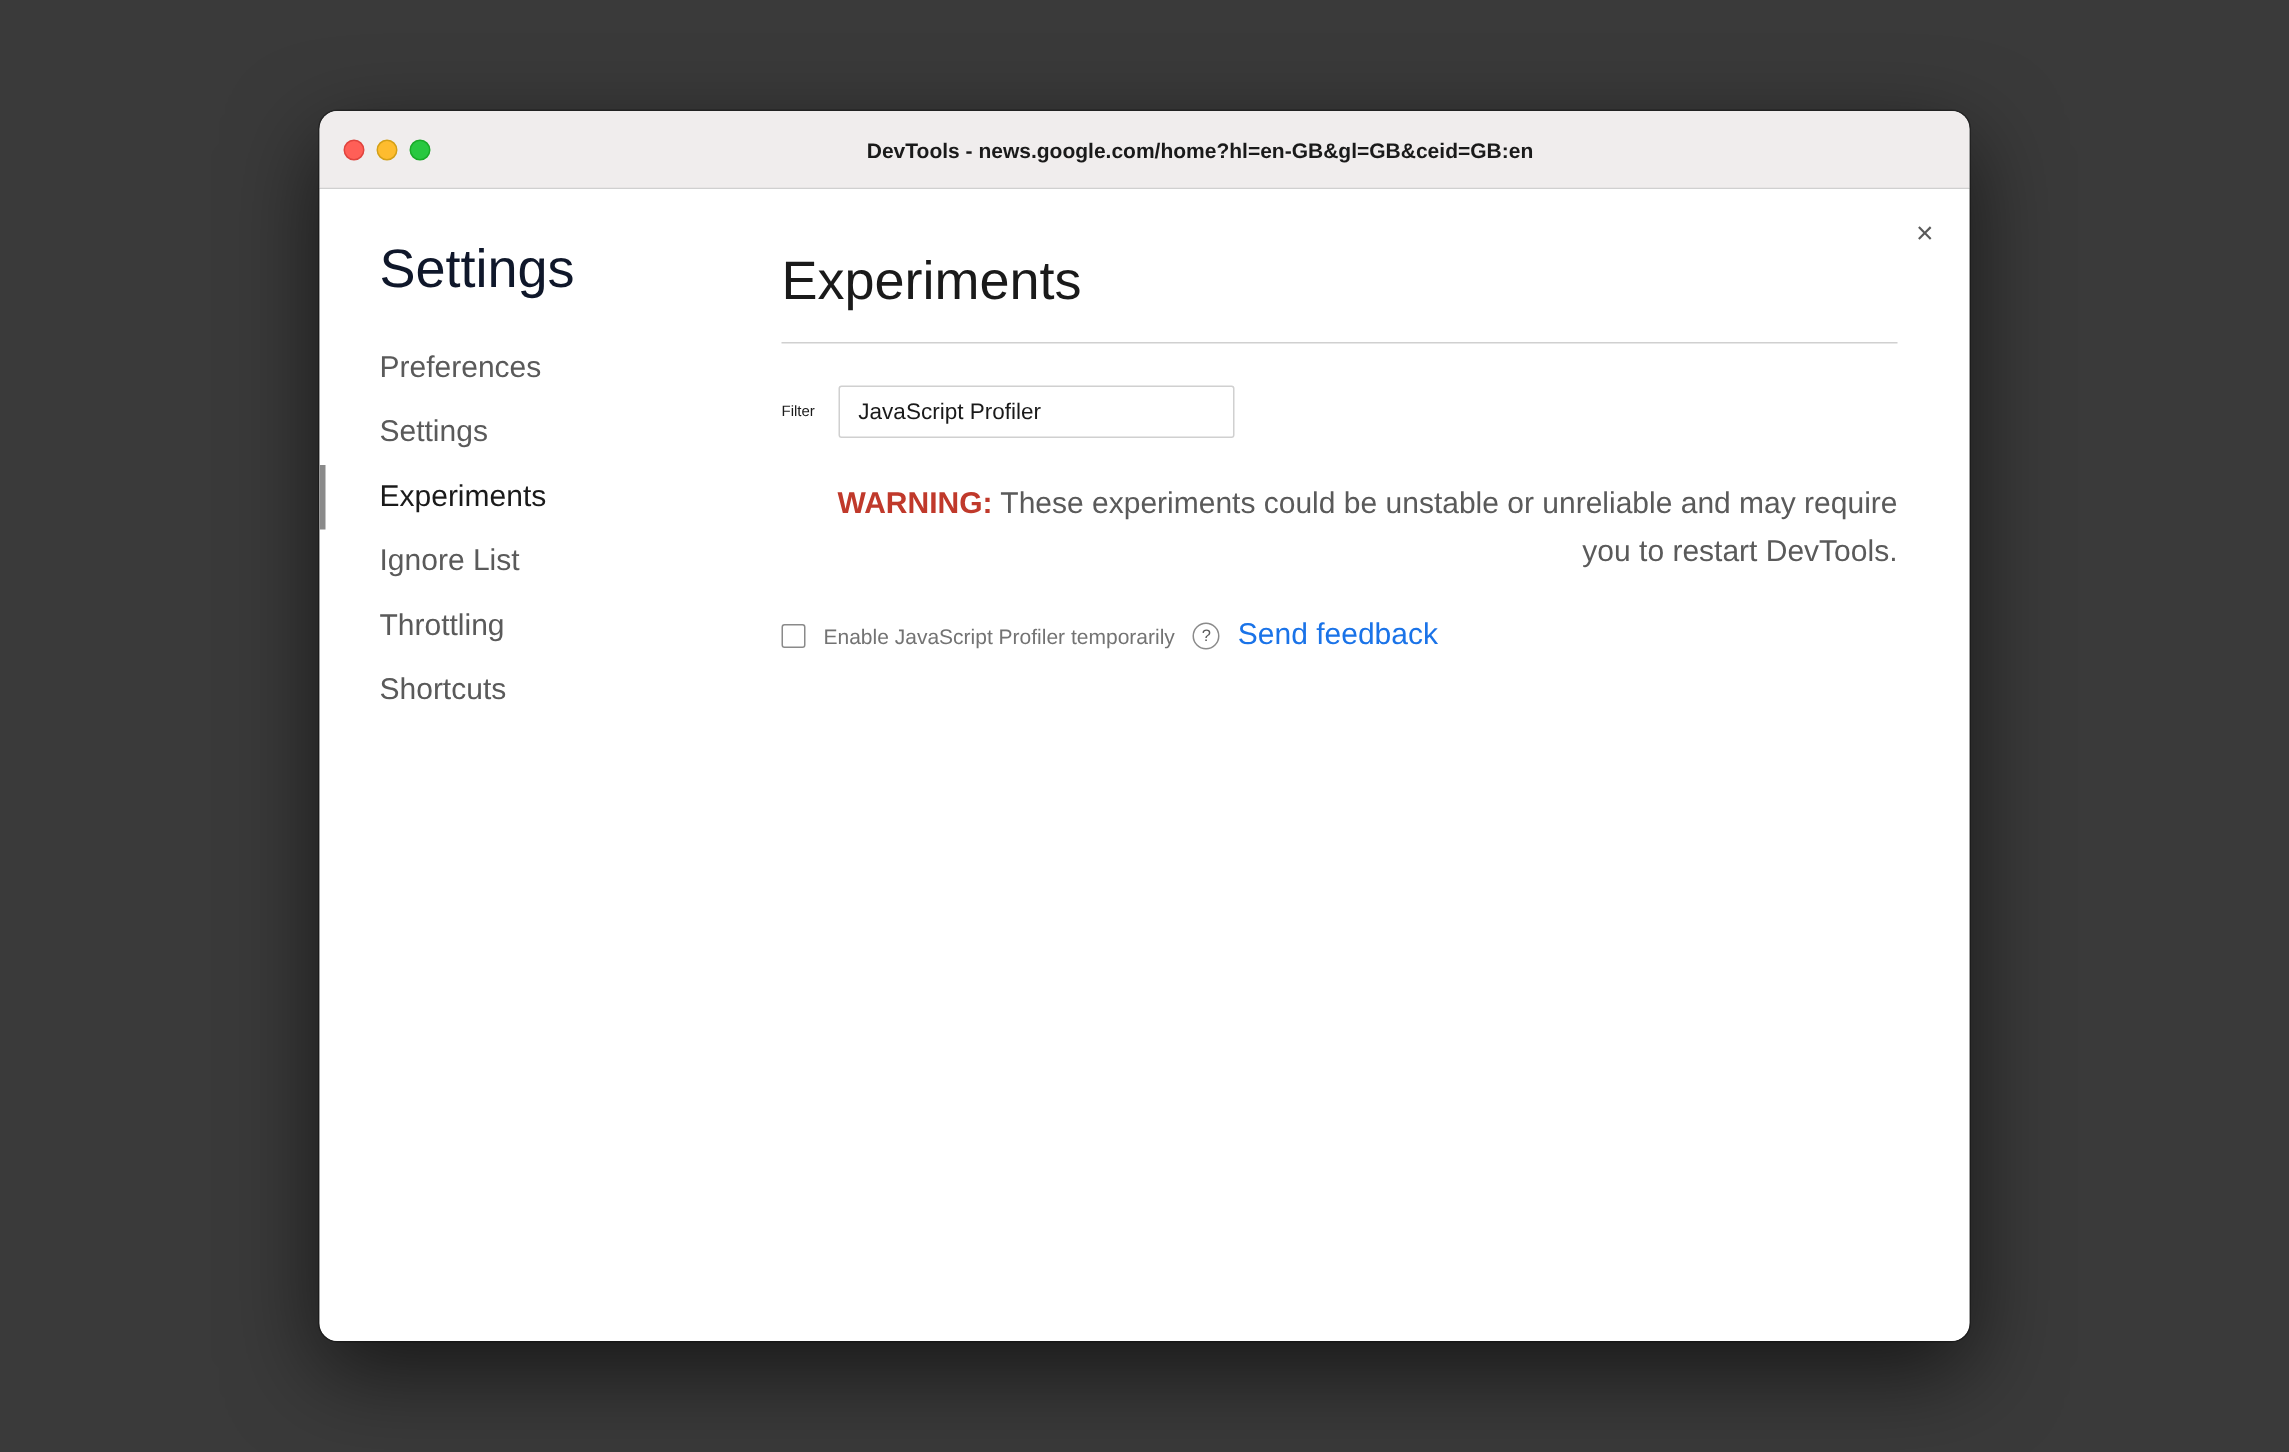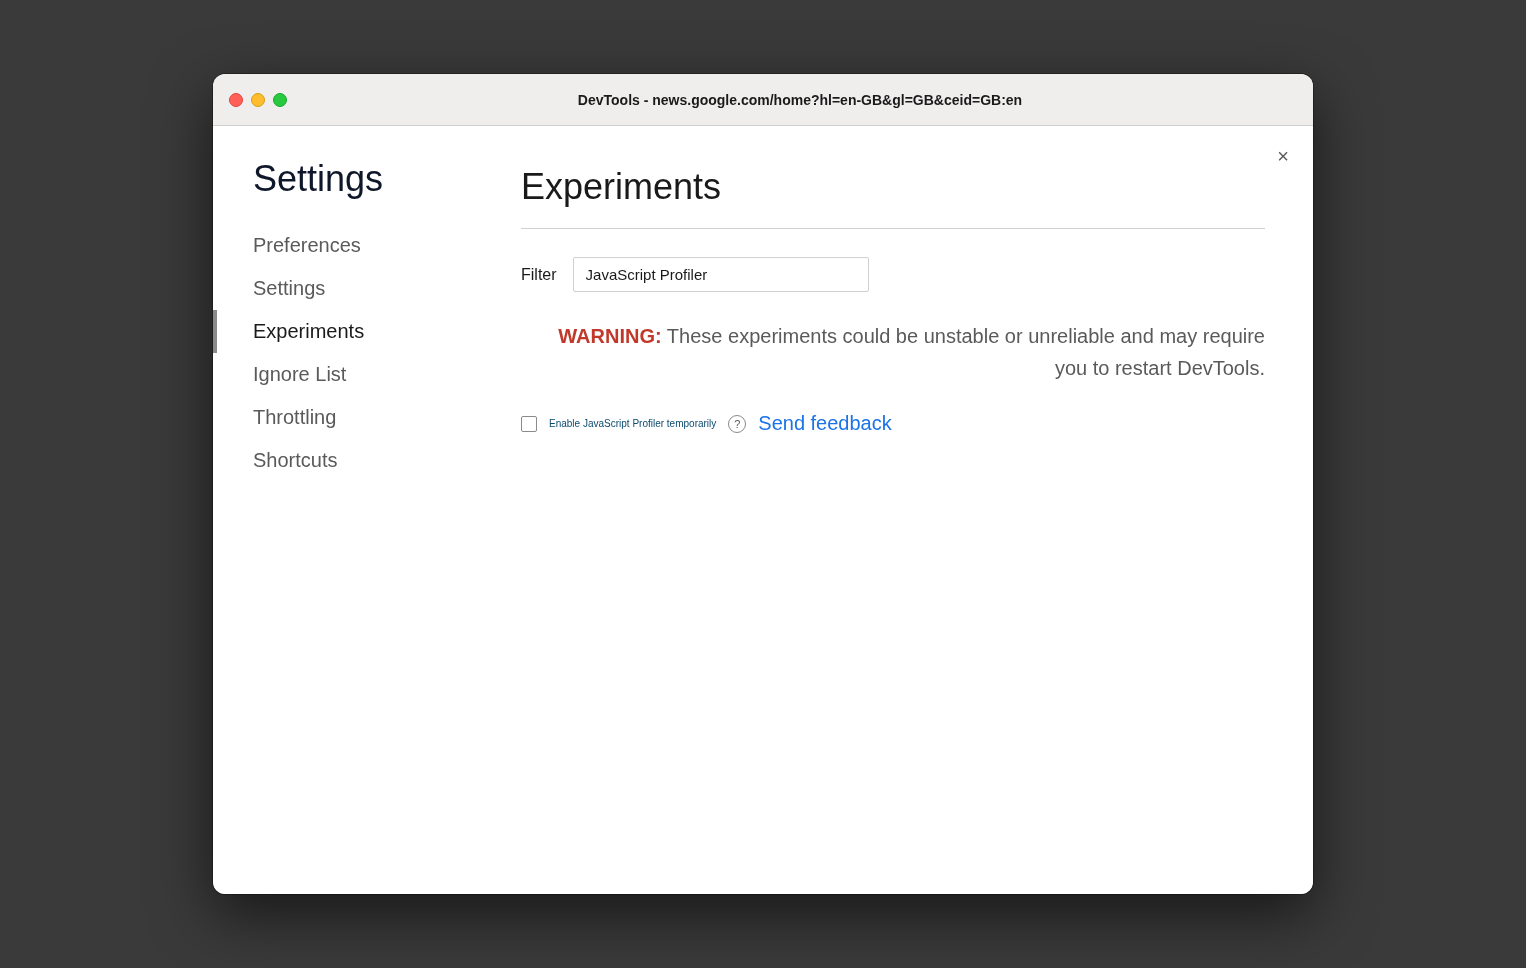--- a/index.html
+++ b/index.html
@@ -141,30 +141,30 @@
     }
 
     .filter-row {
       display: flex;
       align-items: center;
       gap: 16px;
       margin-bottom: 28px;
     }
 
     .filter-label {
-      font-size: 16px;
+      font-size: 10px;
       color: #1a1a1a;
     }
 
     .filter-input {
       border: 1px solid #d0d0d0;
       border-radius: 2px;
       padding: 8px 12px;
       font-size: 15px;
-      width: 296px;
+      width: 264px;
       outline: none;
       color: #1a1a1a;
     }
 
     .warning-box {
       margin-bottom: 28px;
     }
 
     .warning-text {
       font-size: 20px;
@@ -196,22 +196,22 @@
       appearance: none;
       -webkit-appearance: none;
     }
 
     .experiment-checkbox:checked {
       background: #4a90d9;
       border-color: #4a90d9;
     }
 
     .experiment-label-text {
-      font-size: 10px;
-      color: #0c4a6e;
+      font-size: 14px;
+      color: #737373;
     }
 
     .help-icon {
       display: inline-flex;
       align-items: center;
       justify-content: center;
       width: 18px;
       height: 18px;
       border: 1.5px solid #8a8a8a;
       border-radius: 50%;

